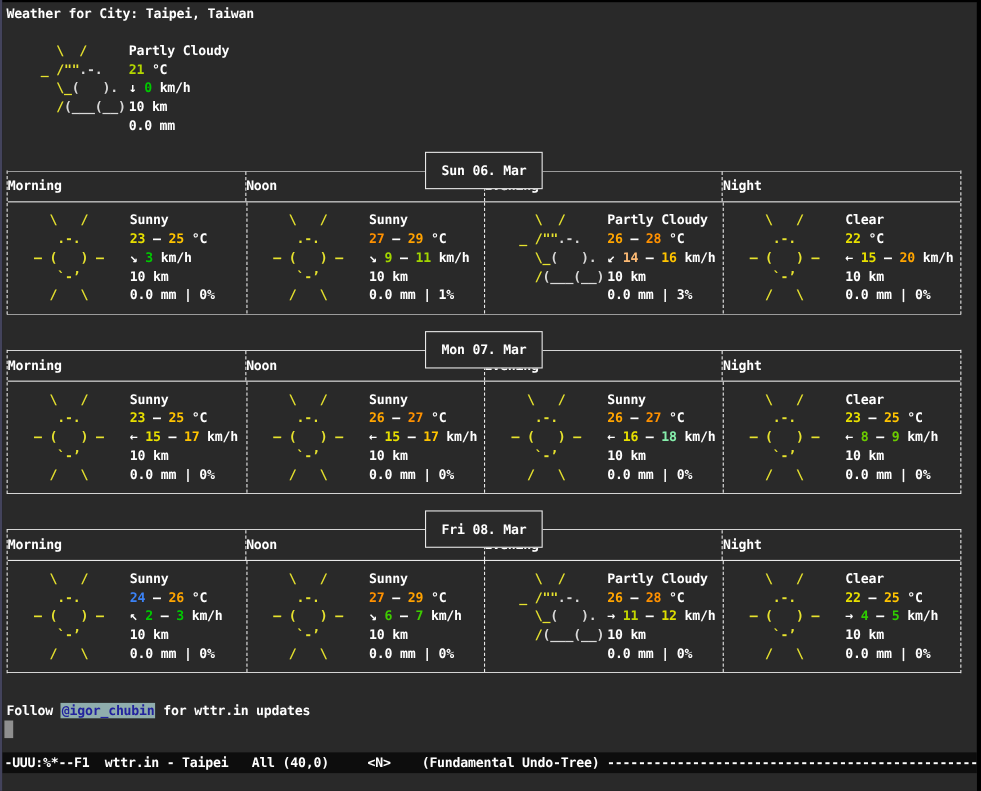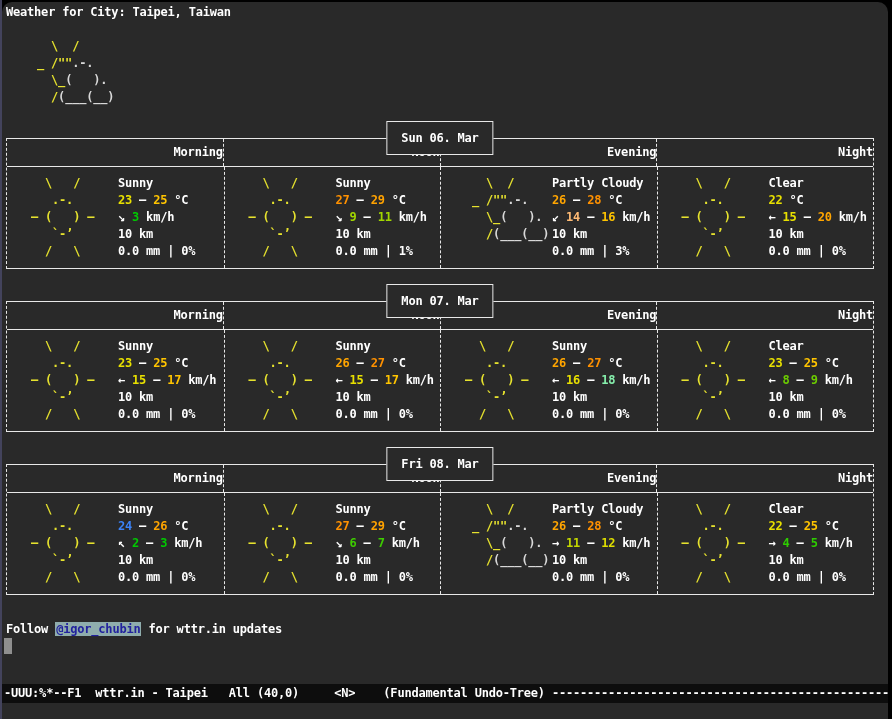--- a/index.html
+++ b/index.html
@@ -4,21 +4,21 @@
 <style>
   html,body{margin:0;padding:0;}
   body{
     width:892px;height:719px;overflow:hidden;background:#000;
     font-family:"DejaVu Sans Mono","Liberation Mono",monospace;
     position:relative;
   }
   body::before{content:"";position:absolute;left:0;top:0;width:2px;height:100%;background:#43435c;z-index:5;}
   .window{
     position:absolute;left:2px;top:2px;right:4px;bottom:0;
-    background:#292929;display:flex;flex-direction:column;border-radius:10px;
+    background:#292929;display:flex;flex-direction:column;
   }
   .buffer{
     flex:1 1 auto;overflow:hidden;position:relative;
     padding:2px 0 0 4px;
     color:#fff;font-size:12px;line-height:17px;font-weight:bold;
     letter-spacing:-0.2px;
   }
   pre{margin:0;font:inherit;white-space:pre;}
   .title{padding-left:0;}
   .current{display:flex;margin-top:17px;}
@@ -31,21 +31,21 @@
     border-top:1px solid #e8e8e8;border-bottom:1px solid #e8e8e8;
     border-left:1px dashed #e8e8e8;border-right:1px dashed #e8e8e8;
   }
   .date-box{
     position:absolute;top:-17px;left:50%;transform:translateX(-50%);
     height:32px;line-height:32px;padding:0 14px;
     background:#292929;border:1px solid #e8e8e8;z-index:2;
     white-space:pre;
   }
   .head-row{display:flex;border-bottom:1px solid #e8e8e8;height:27px;}
-  .head-cell{width:25%;text-align:right;line-height:27px;border-left:1px dashed #e8e8e8;}
+  .head-cell{width:25%;text-align:left;line-height:27px;border-left:1px dashed #e8e8e8;}
   .head-cell:first-child{border-left:none;}
   .body-row{display:flex;}
   .cell{width:25%;border-left:1px dashed #e8e8e8;padding:8px 0 8px 24px;display:flex;box-sizing:border-box;}
   .cell:first-child{border-left:none;}
   .footer{margin-top:26px;}
   .handle{padding:0 1px;}
   .cursor{width:8px;height:16px;margin-left:-2px;margin-top:0;}
   .modeline{
     flex:0 0 19px;height:19px;line-height:19px;background:#0d0d0d;color:#fff;
     font-size:12px;font-weight:bold;letter-spacing:-0.2px;
@@ -59,20 +59,25 @@
 <div class="window">
   <div class="buffer">
     <pre class="title">Weather for City: Taipei, Taiwan</pre>
 
     <div class="current" id="current">
         <pre class="art"><span style="color: rgb(230, 226, 46);">   \  /</span>
 <span style="color: rgb(230, 226, 46);"> _ /""</span><span style="color: rgb(216, 216, 216);">.-.</span>
 <span style="color: rgb(230, 226, 46);">   \_</span><span style="color: rgb(216, 216, 216);">(   ).</span>
 <span style="color: rgb(230, 226, 46);">   /</span><span style="color: rgb(216, 216, 216);">(___(__)</span>
 <span style="color: rgb(230, 226, 46);"></span></pre>
+        <pre class="info"><span>Partly Cloudy</span><span>
+</span><span style="color: rgb(180, 215, 0);">21</span><span> °C</span><span>
+</span><span>↓ </span><span style="color: rgb(0, 200, 0);">0</span><span> km/h</span><span>
+</span><span>10 km</span><span>
+</span><span>0.0 mm</span></pre>
       </div>
 
     <div id="days">
         <div class="day">
           <div class="date-box">Sun 06. Mar</div>
           <div class="day-table">
             <div class="head-row">
               <div class="head-cell">Morning</div>
               <div class="head-cell">Noon</div>
               <div class="head-cell">Evening</div>

